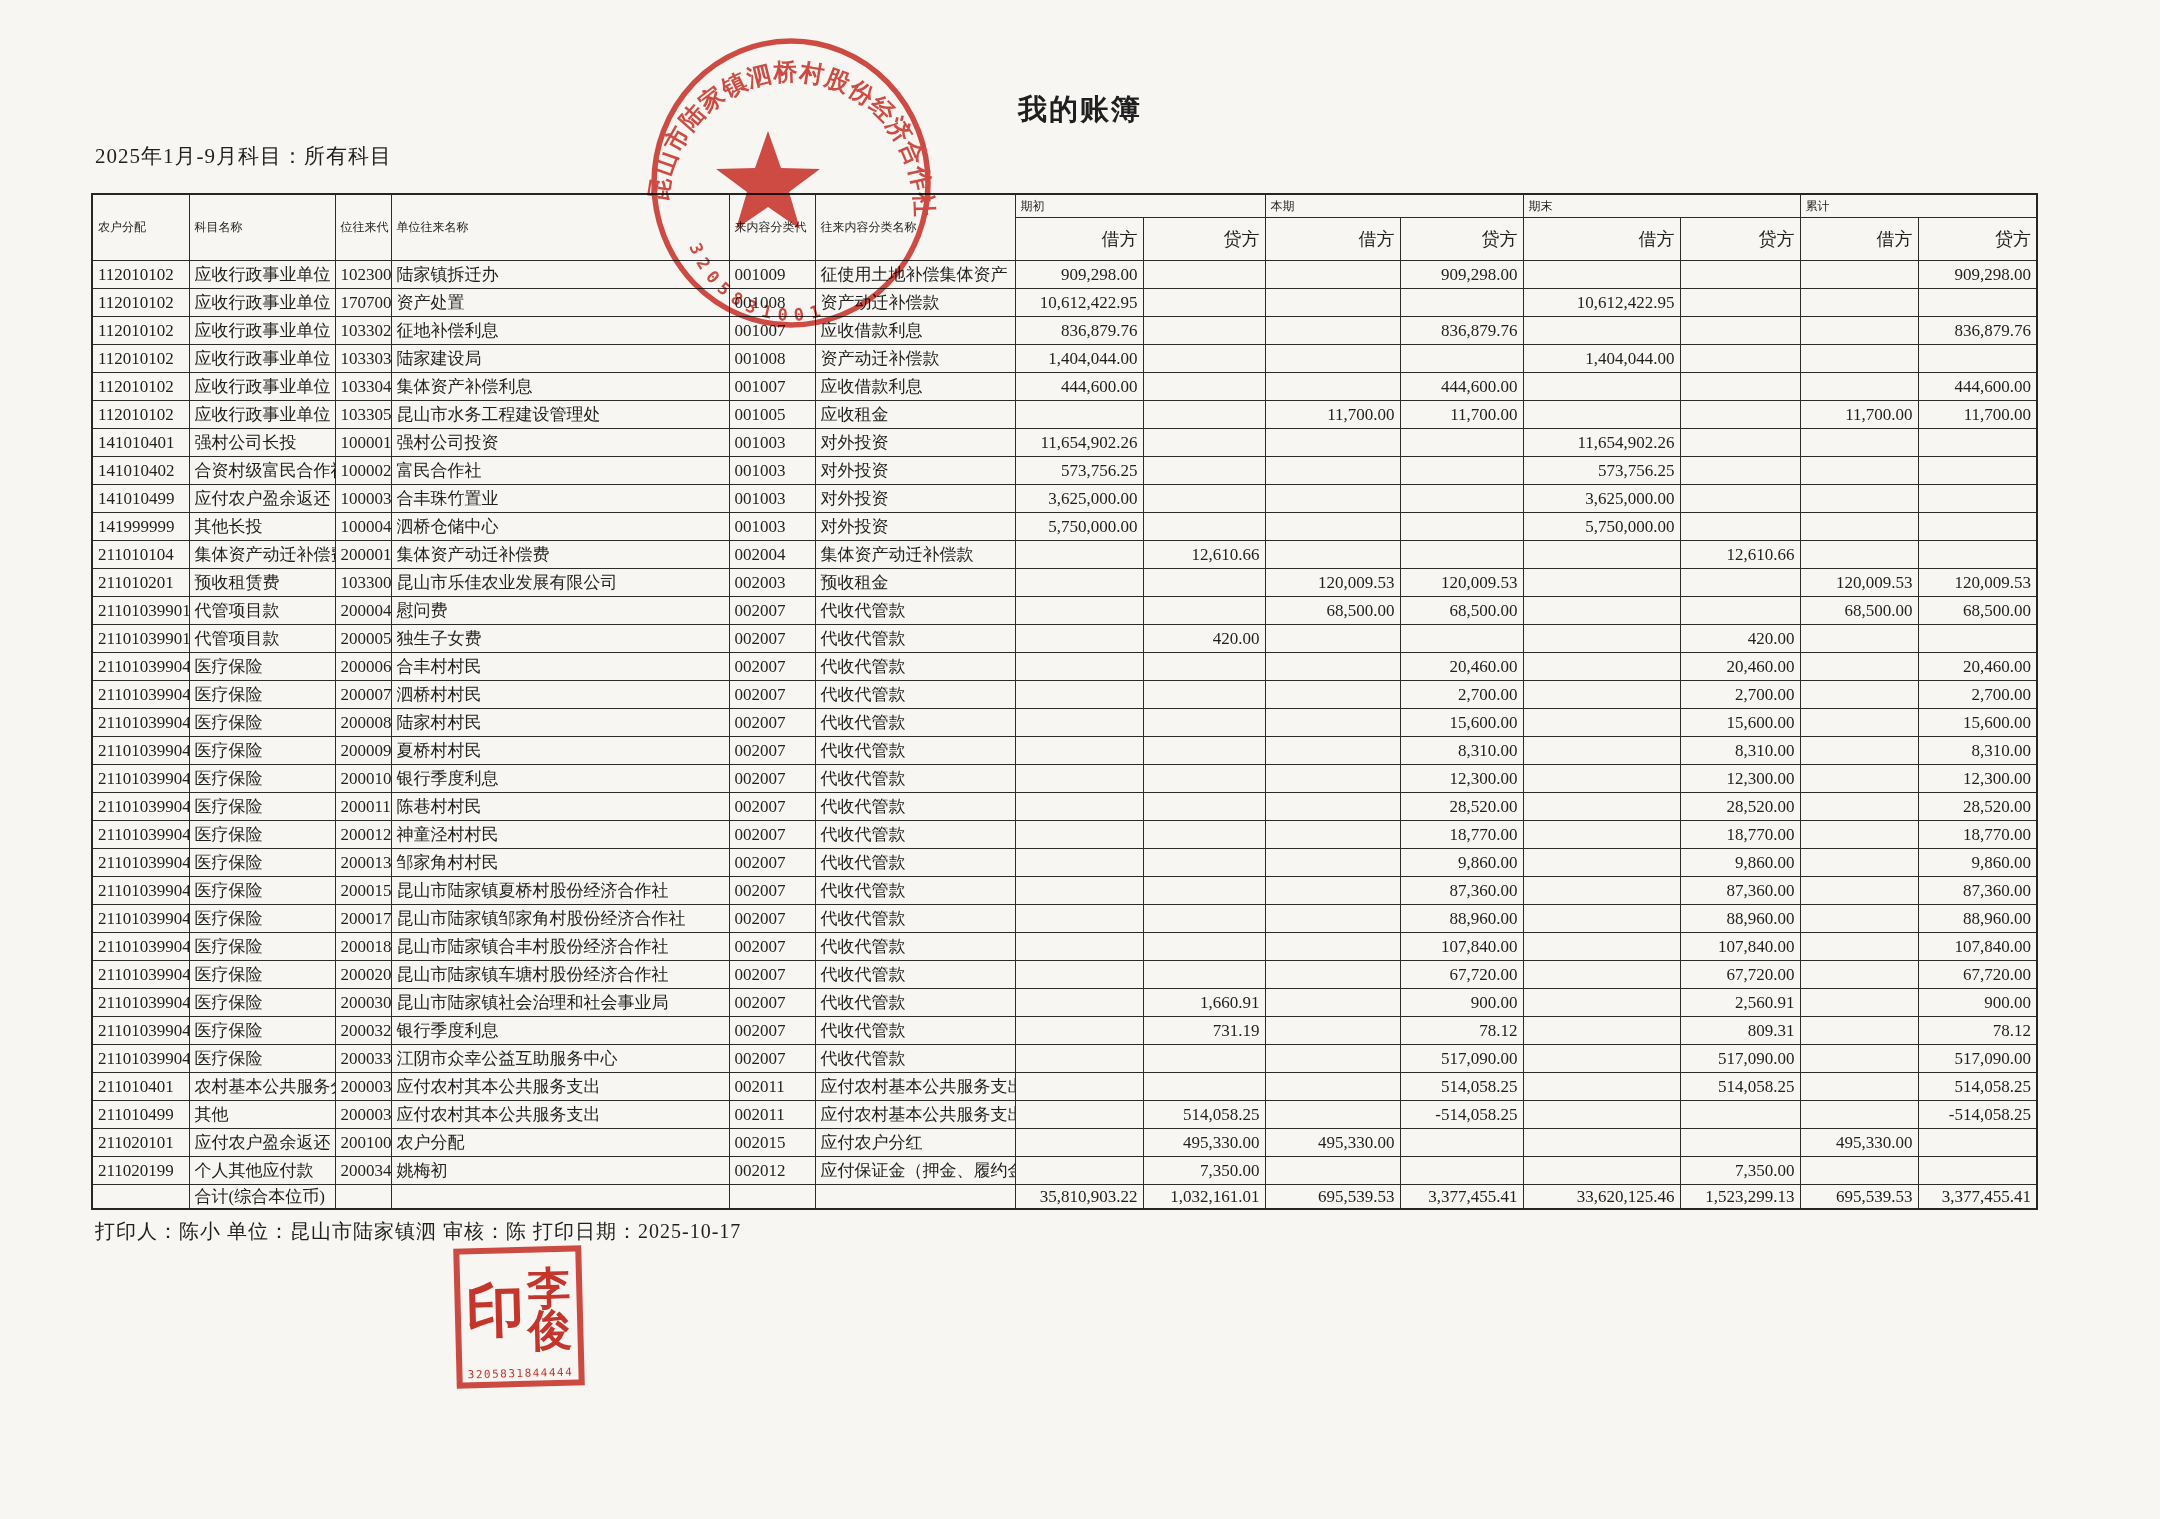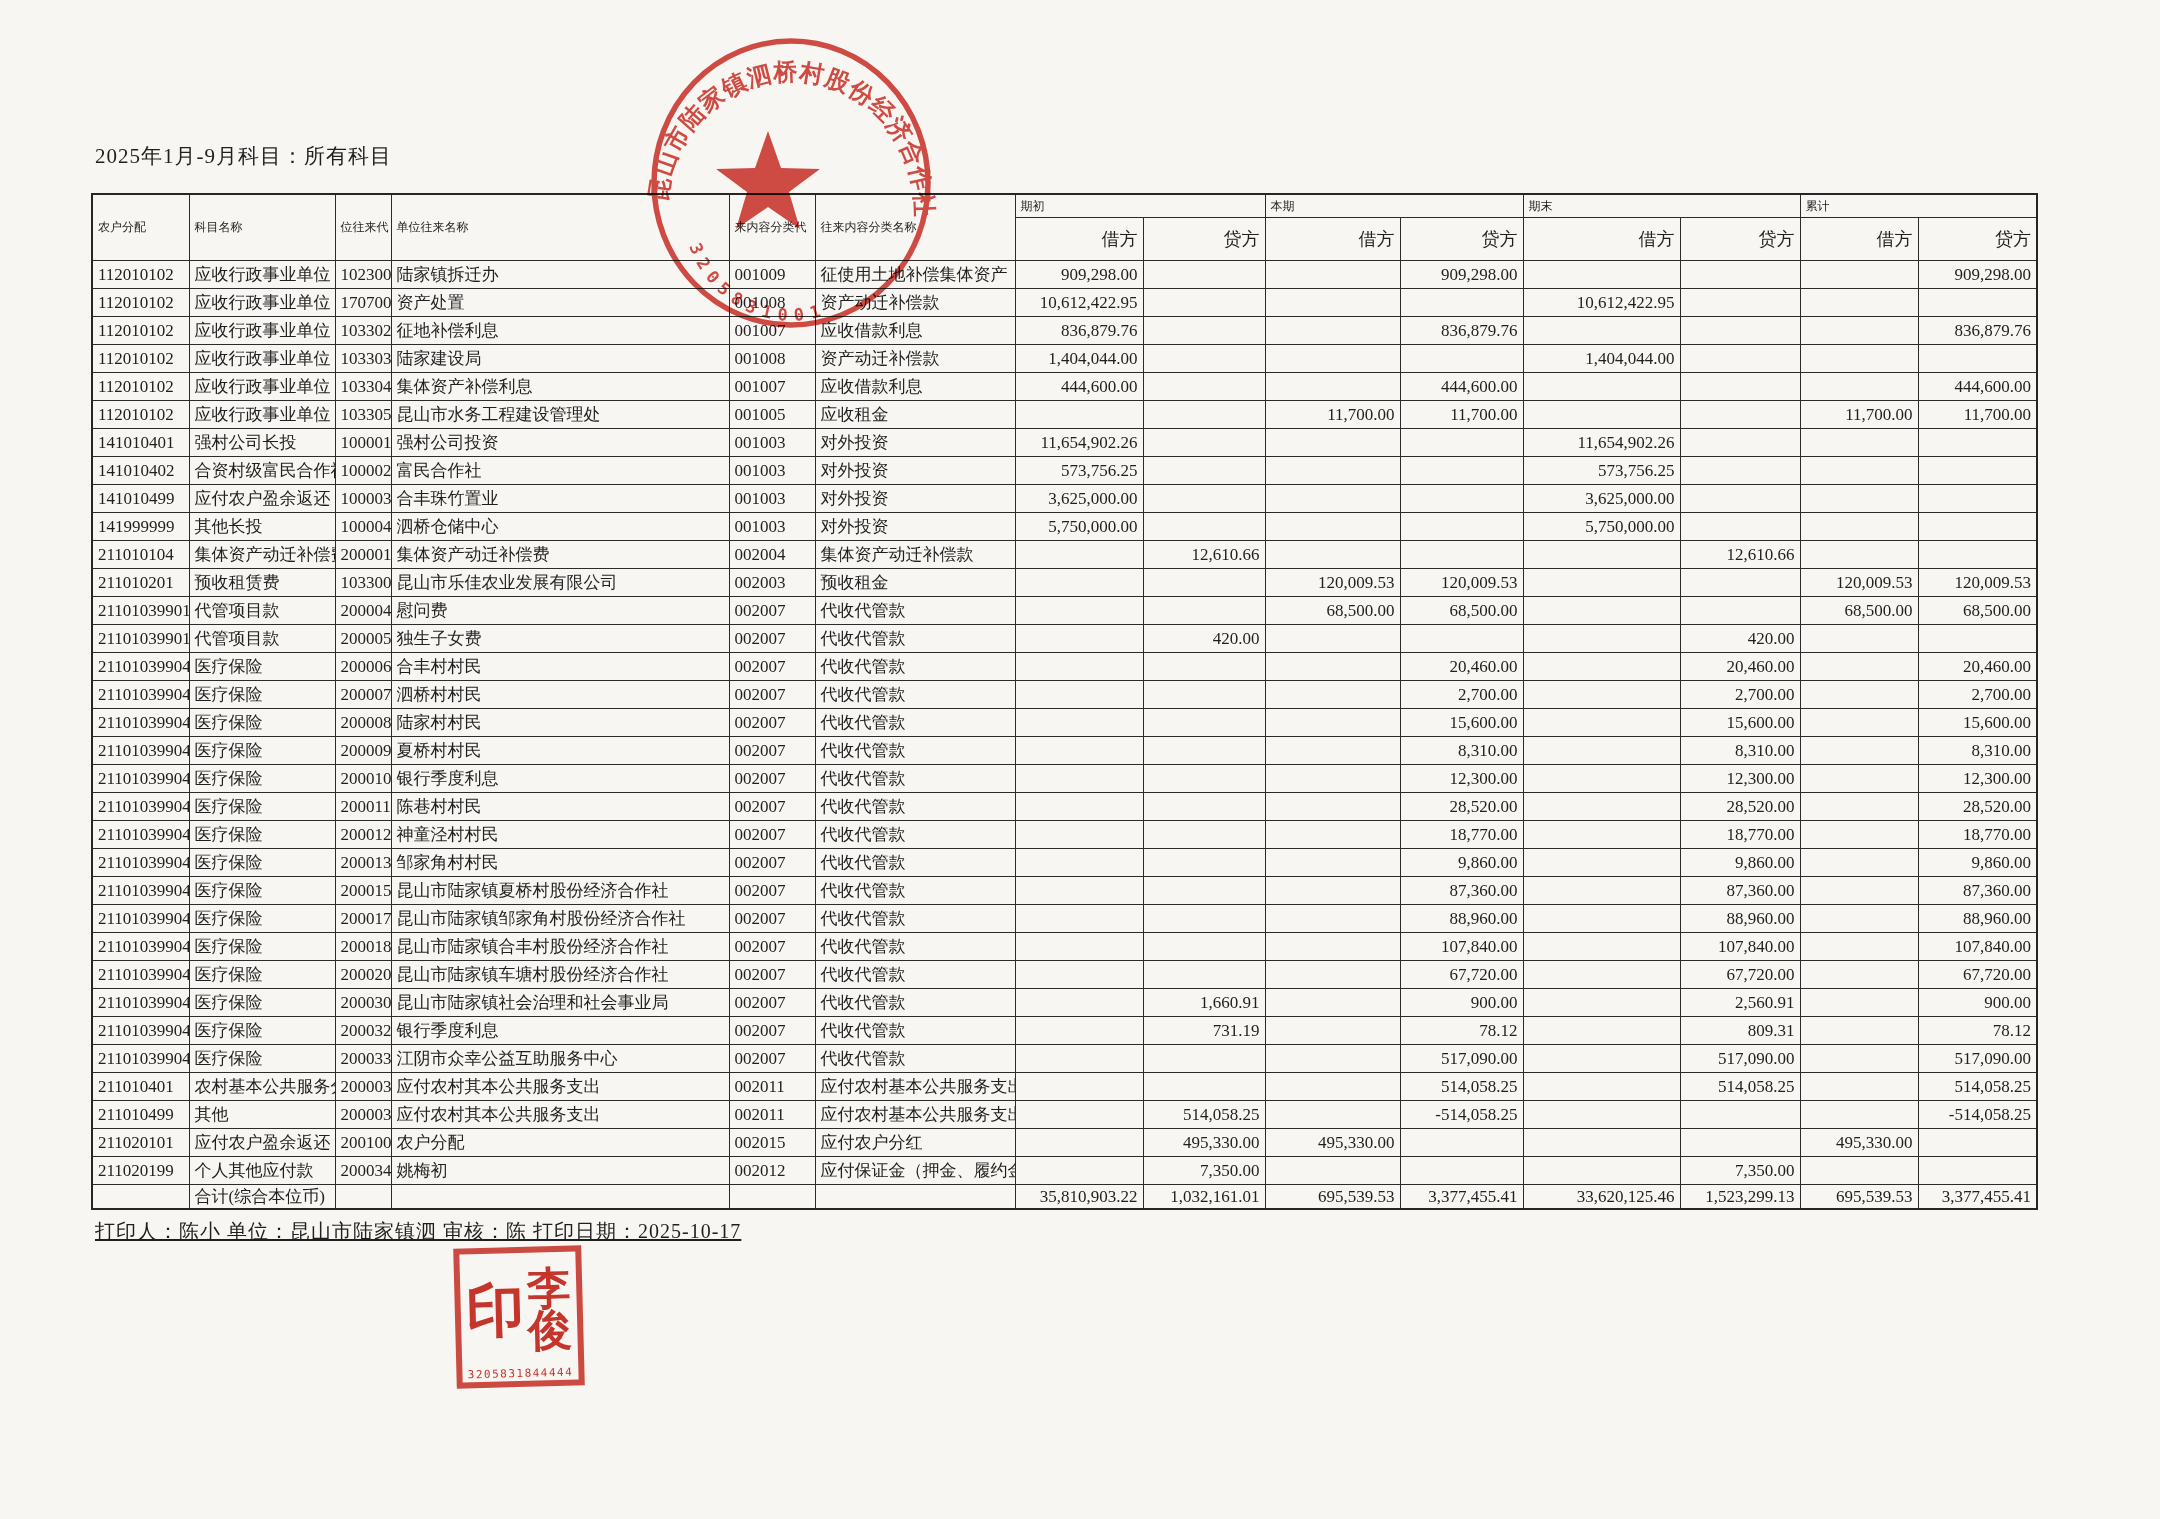--- a/index.html
+++ b/index.html
@@ -35,21 +35,21 @@
     font-size:17px;font-weight:normal;
     height:27px;
     text-align:left;
   }
   table.ledger thead tr.grp th{height:22px;text-align:left;font-size:12px;}
   table.ledger thead tr.sub th{height:42px;text-align:right;font-size:18px;vertical-align:middle;}
   table.ledger thead th.span2{vertical-align:middle;text-align:center;font-size:18px;}
   table.ledger td:nth-child(n+7){text-align:right;}
   table.ledger tr.total-row td{height:23px;}
   .footer{
-    position:absolute;left:95px;top:1218px;font-size:20px;letter-spacing:1px;text-decoration:underline;
+    position:absolute;left:95px;top:1218px;font-size:20px;letter-spacing:1px;
   }
   .round-stamp{
     position:absolute;left:640px;top:20px;width:302px;height:312px;
     mix-blend-mode:multiply;opacity:.88;pointer-events:none;
   }
   .square-stamp{
     position:absolute;left:455px;top:1247px;width:128px;height:140px;
     border:6px solid rgba(200,36,26,.88);
     box-sizing:border-box;
     transform:rotate(-1.5deg);
@@ -60,20 +60,21 @@
   .square-stamp .chars{display:flex;flex:1;align-items:center;justify-content:space-around;padding:2px 4px 0 4px;}
   .square-stamp .yin{font-size:58px;line-height:1;font-weight:bold;}
   .square-stamp .name{display:flex;flex-direction:column;align-items:center;font-size:44px;line-height:.95;font-weight:bold;}
   .square-stamp .digits{font-size:11px;letter-spacing:1.5px;text-align:center;padding-bottom:1px;font-family:"DejaVu Sans Mono",monospace;}
 </style>
 </head>
 <body>
 
 <div class="page">
 
+  <div class="title">我的账簿</div>
   <div class="subtitle">2025年1月-9月科目：所有科目</div>
 
   <table class="ledger">
     <colgroup>
       <col style="width:97px">
         <col style="width:146px">
         <col style="width:56px">
         <col style="width:338px">
       <col style="width:86px">
         <col style="width:200px">

